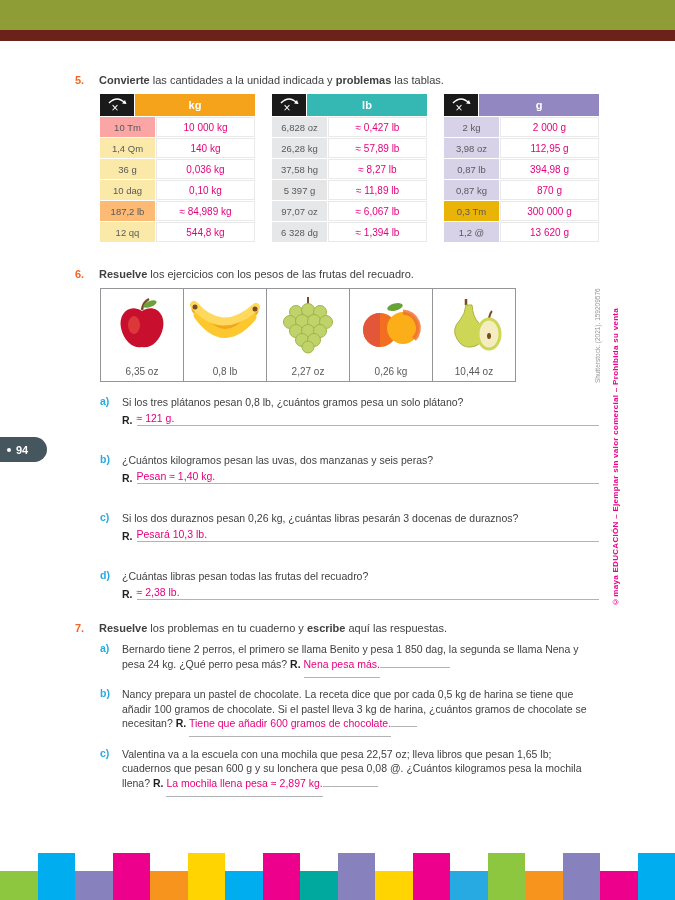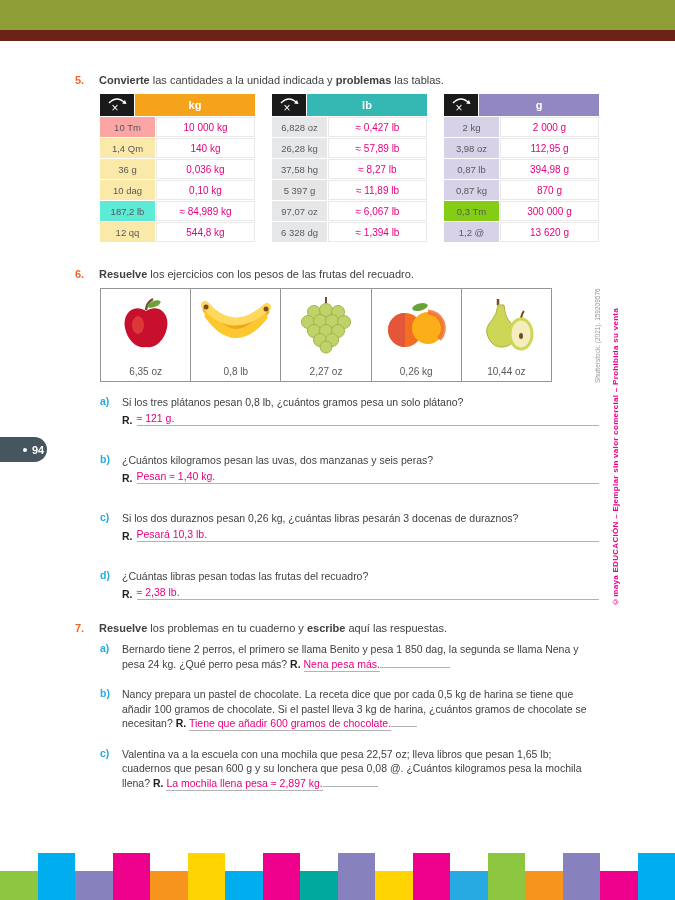--- a/index.html
+++ b/index.html
@@ -24,47 +24,47 @@
   .ctable { width:155px; }
   .crow { display:flex; margin-bottom:1px; }
   .cell { display:flex; align-items:center; justify-content:center; }
   .cell.op   { width:34px; height:22px; background:#1a1a1a; margin-right:1px; }
   .cell.unit { flex:1; height:22px; color:#fff; font-weight:bold; font-size:11px; }
   .cell.from { width:55px; height:20px; margin-right:1px; color:#58595b; font-size:9.5px; }
   .cell.to   { flex:1; height:20px; color:#e5007d; font-size:10px; background:#fff; border:1px solid #e9e9e9; }
 
   
   .fruitwrap { margin:8px 0 13px 25px; }
-  .fruitbox { display:flex; width:452px; height:94px; border:1px solid #939598; background:#fff; }
+  .fruitbox { display:flex; width:416px; height:94px; border:1px solid #939598; background:#fff; }
   .fruit-cell { flex:1; display:flex; flex-direction:column; border-right:1px solid #939598; }
   .fruit-cell:last-child { border-right:none; }
   .fruit-img { flex:1; display:flex; align-items:center; justify-content:center; }
   .fruit-label { height:20px; display:flex; align-items:center; justify-content:center; font-size:10px; color:#58595b; }
 
   
   .qlist { margin-left:25px; }
   .q { display:flex; margin-bottom:27px; }
   .qletter { width:22px; color:#27aae1; font-weight:bold; font-size:10.5px; }
   .qbody { flex:1; }
   .qtext { font-size:10.5px; color:#414042; line-height:14px; }
   .arow { display:flex; align-items:flex-end; margin-top:3px; }
   .rlabel { font-weight:bold; color:#231f20; font-size:10.5px; margin-right:4px; }
   .answer { flex:1; color:#e5007d; font-size:10.5px; border-bottom:1px solid #b3b3b3; padding-bottom:1px; }
 
   
   .plist { margin:8px 0 0 25px; }
   .p { display:flex; margin-bottom:16px; }
   .ptext { flex:1; font-size:10.5px; color:#414042; line-height:14.5px; }
   .r-inline { font-weight:bold; color:#231f20; }
-  .ans-inline { color:#e5007d; border-bottom:1px solid #b3b3b3; padding-bottom:1px; }
+  .ans-inline { color:#e5007d; border-bottom:1px solid #b3b3b3; padding-bottom:7px; }
   .trail { display:inline-block; border-bottom:1px solid #b3b3b3; height:0.85em; }
 
   
   .badge { position:absolute; top:437px; left:0; width:47px; height:25px; border-radius:0 13px 13px 0;
-           display:flex; align-items:center; gap:5px; padding-left:23px; }
+           display:flex; align-items:center; gap:5px; padding-left:7px; }
   .badge .dot { width:4px; height:4px; border-radius:50%; background:#fff; }
   .badge .num { color:#fff; font-weight:bold; font-size:11px; }
 
   
   .credit { position:absolute; left:594px; top:288px; height:96px; writing-mode:vertical-rl;
             transform:rotate(180deg); font-size:6.5px; color:#939598; text-align:center; }
   .sidetext { position:absolute; left:611px; top:283px; height:348px; writing-mode:vertical-rl;
               transform:rotate(180deg); font-size:8px; font-weight:bold; color:#ec008c;
               text-align:center; letter-spacing:0.3px; }
 
@@ -111,21 +111,21 @@
           </div>
         <div class="crow">
             <div class="cell from" style="background-color: rgb(251, 233, 169);">36 g</div>
             <div class="cell to">0,036 kg</div>
           </div>
         <div class="crow">
             <div class="cell from" style="background-color: rgb(251, 233, 169);">10 dag</div>
             <div class="cell to">0,10 kg</div>
           </div>
         <div class="crow">
-            <div class="cell from" style="background-color: #5eead4;">187,2 lb</div>
+            <div class="cell from" style="background-color: #fdba74;">187,2 lb</div>
             <div class="cell to">≈ 84,989 kg</div>
           </div>
         <div class="crow">
             <div class="cell from" style="background-color: rgb(251, 233, 169);">12 qq</div>
             <div class="cell to">544,8 kg</div>
           </div>
       </div>
 
       <div class="ctable">
         <div class="crow">
@@ -185,21 +185,21 @@
           </div>
         <div class="crow">
             <div class="cell from" style="background-color: rgb(216, 210, 232);">0,87 lb</div>
             <div class="cell to">394,98 g</div>
           </div>
         <div class="crow">
             <div class="cell from" style="background-color: rgb(216, 210, 232);">0,87 kg</div>
             <div class="cell to">870 g</div>
           </div>
         <div class="crow">
-            <div class="cell from" style="background-color: #84cc16;">0,3 Tm</div>
+            <div class="cell from" style="background-color: #eab308;">0,3 Tm</div>
             <div class="cell to">300 000 g</div>
           </div>
         <div class="crow">
             <div class="cell from" style="background-color: rgb(216, 210, 232);">1,2 @</div>
             <div class="cell to">13 620 g</div>
           </div>
       </div>
 
     </div>
   </div>

